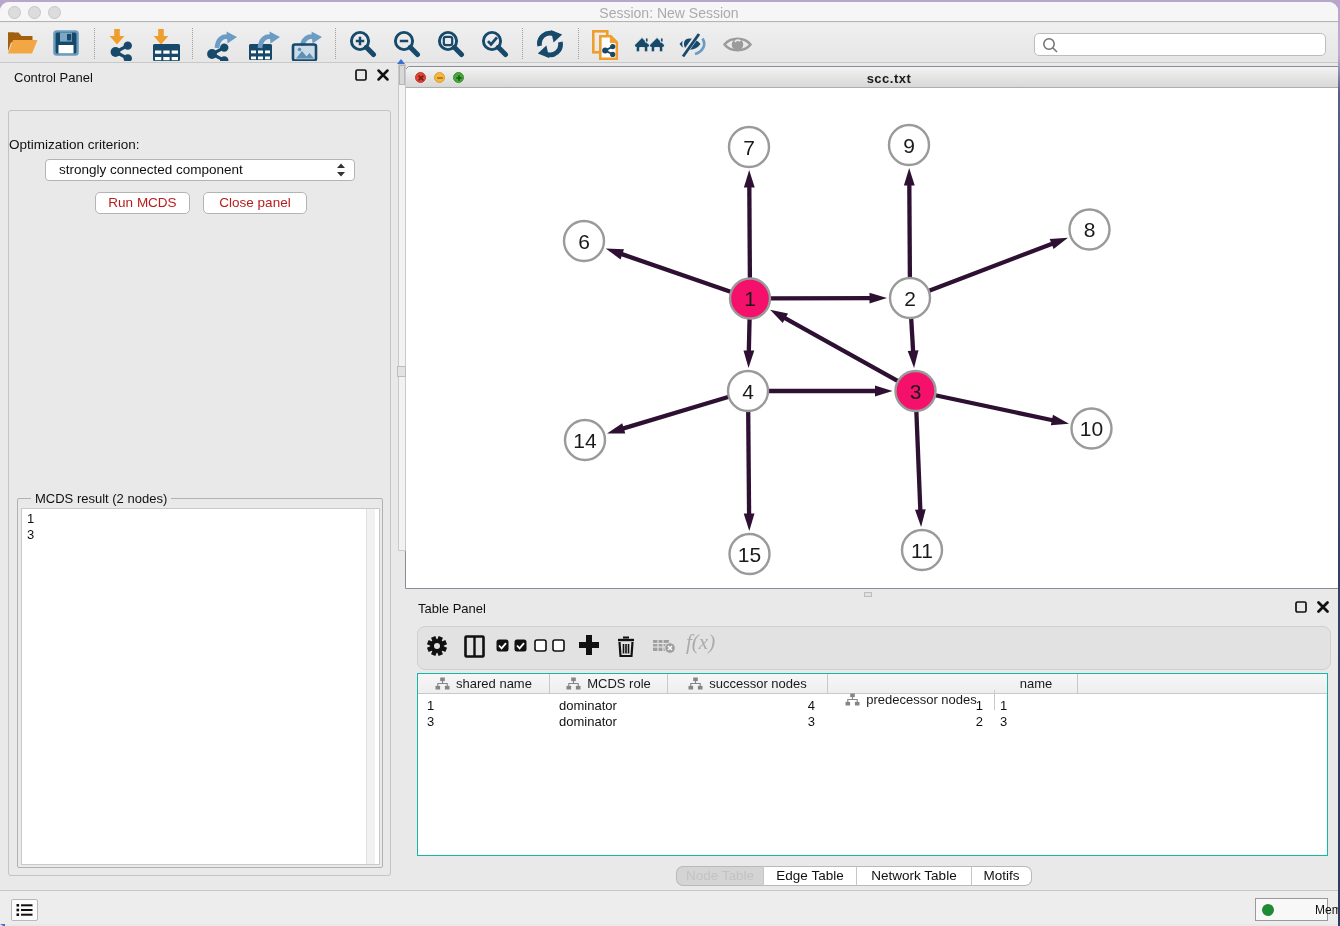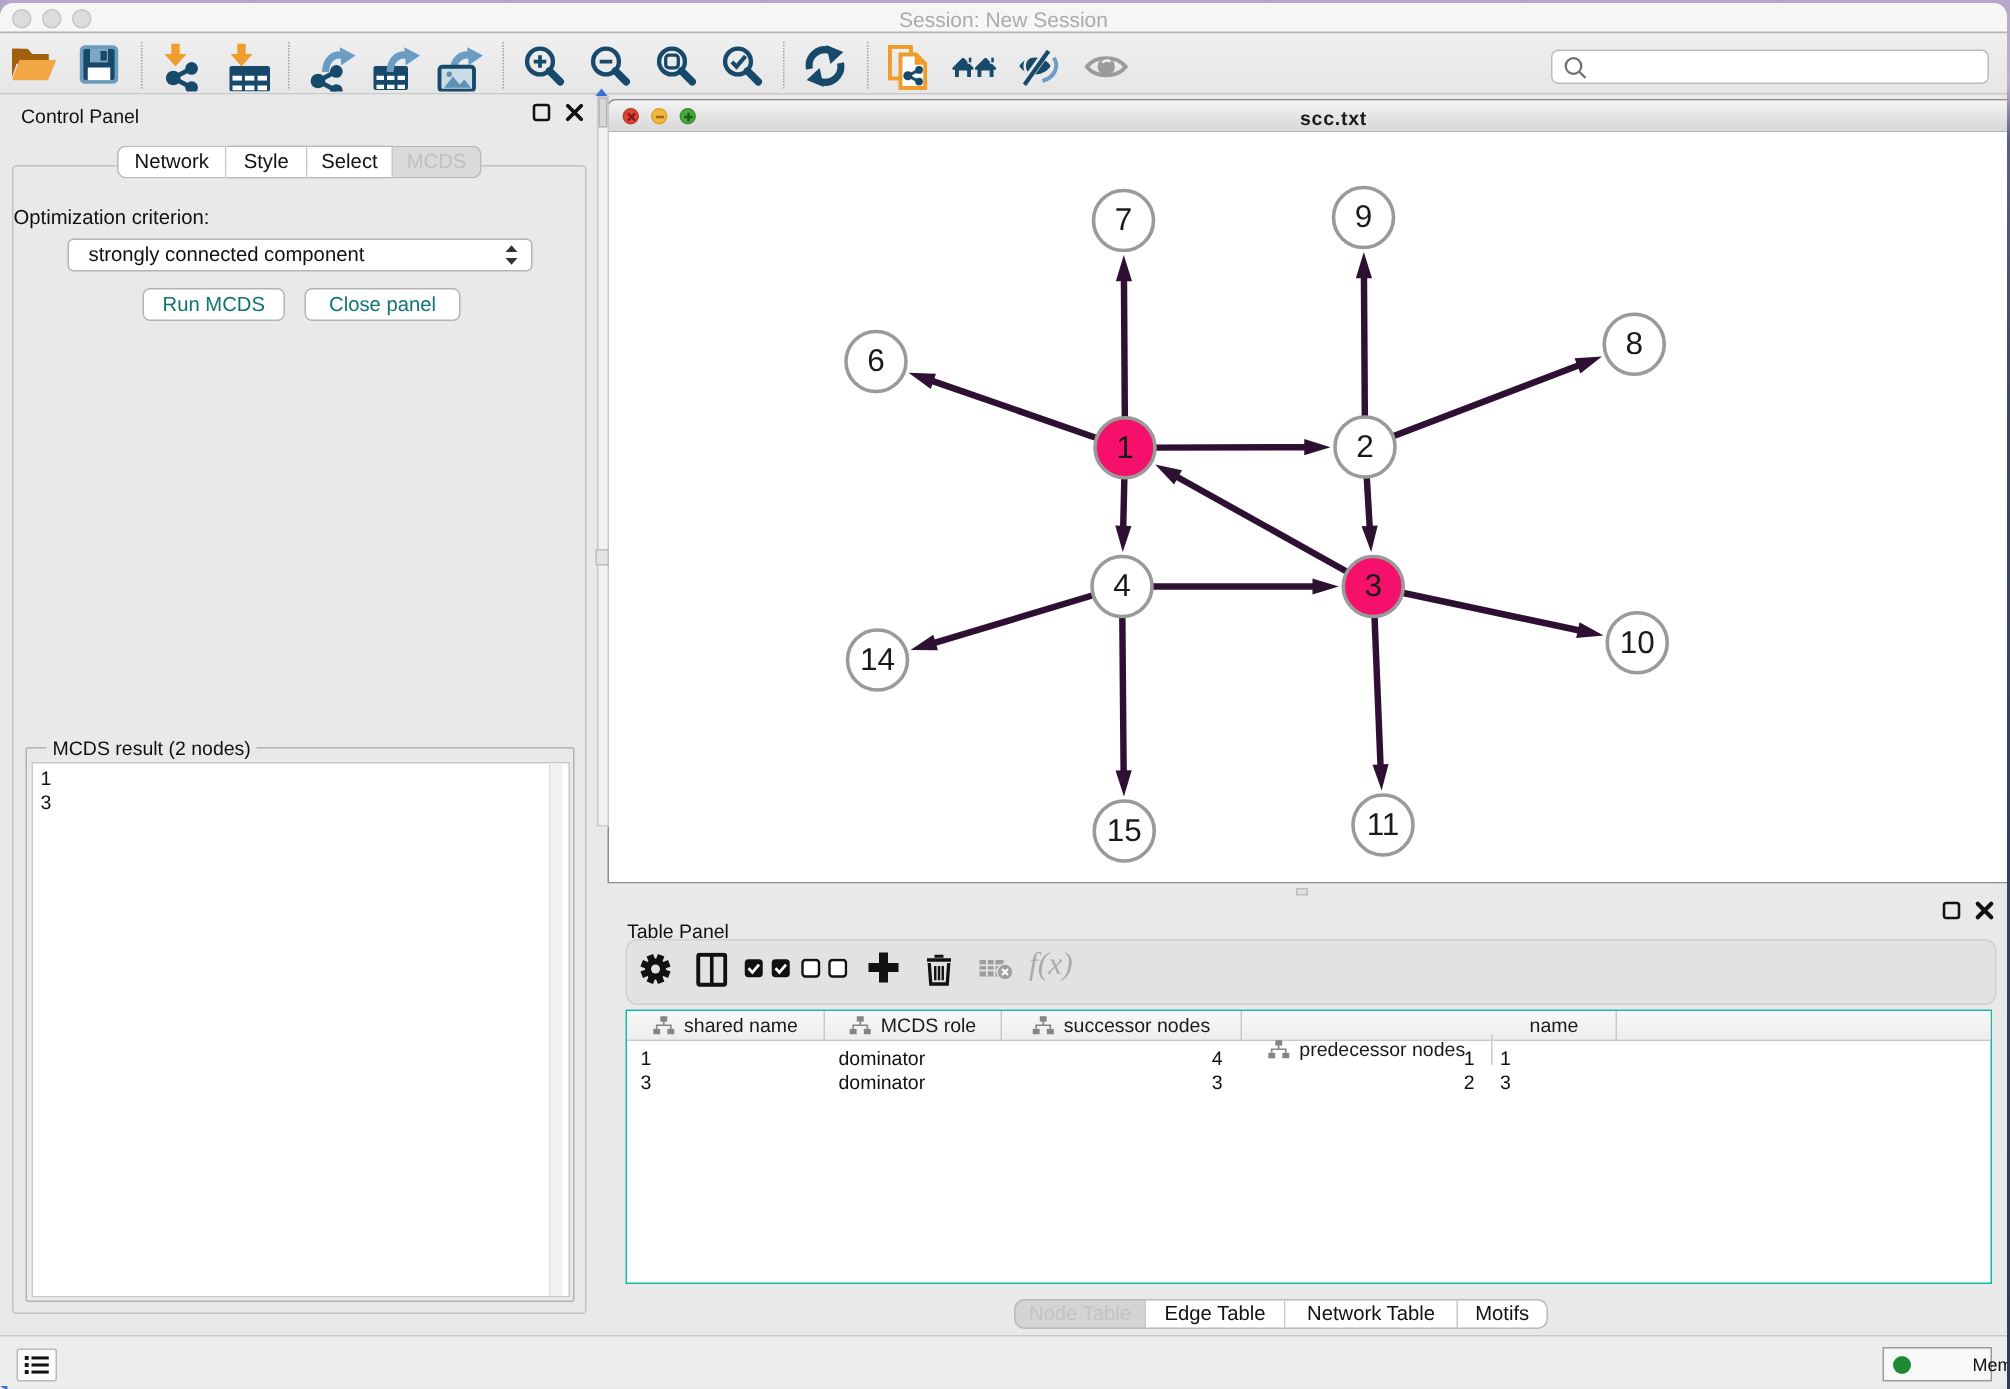--- a/index.html
+++ b/index.html
@@ -30,41 +30,41 @@
 .tab.first { border-left:1px solid #b9b9b9; border-radius:6px 0 0 6px; }
 .tab.last { border-right:1px solid #b9b9b9; border-radius:0 6px 6px 0; }
 .tab.sel { background:#dadada; color:#c0c0c0; }
 #cpcontent { position:absolute; left:8px; top:47px; width:383px; height:766px;
   border:1px solid #c3c3c3; border-radius:3px; background:#e9e9e9; }
 #optlabel { position:absolute; left:0; top:26px; width:100%; font-size:13.5px; color:#111; }
 #combo { position:absolute; left:36px; top:48px; width:310px; height:22px; background:#fff;
   border:1px solid #b4b4b4; border-radius:4px; font-size:13.5px; color:#111; line-height:20px;
   padding-left:13px; }
 .btn { position:absolute; height:22px; background:#fff; border:1px solid #b4b4b4; border-radius:5px;
-  font-size:13.5px; color:#0f766e; text-align:center; line-height:20px; }
+  font-size:13.5px; color:#b91c1c; text-align:center; line-height:20px; }
 #groupbox { position:absolute; left:8px; top:387px; width:366px; height:370px;
   border:1px solid #b2b2b2; border-radius:2px; }
 #grouplab { position:absolute; left:13px; top:-8px; background:#e9e9e9; padding:0 4px;
   font-size:13px; color:#111; }
 #gtext { position:absolute; left:3px; top:9px; width:359px; height:357px; background:#fff;
   border:1px solid #c9c9c9; font-size:13px; color:#111; line-height:16px; padding:2px 0 0 5px; }
 #gscroll { position:absolute; right:7px; top:10px; width:9px; height:355px; background:#f1f1f1; border-left:1px solid #e0e0e0;}
 
 #netframe { position:absolute; left:405px; top:64px; width:968px; height:523px;
   border:1px solid #8c8c96; border-radius:5px 5px 0 0; background:#fff; }
 #nettitle { position:absolute; left:0; top:0; width:100%; height:21px;
   background:linear-gradient(180deg,#f3f3f3,#d8d8d8); border-bottom:1px solid #aeaeae;
   border-radius:5px 5px 0 0; }
 #nettitle span { position:absolute; width:100%; text-align:center; top:4px; font-size:13px;
   font-weight:700; color:#1a1a1a; letter-spacing:0.5px; }
 .lt { position:absolute; top:5px; width:11px; height:11px; border-radius:50%; }
 #graph { position:absolute; left:0; top:21px; }
 
 #tpanel { position:absolute; left:392px; top:587px; width:946px; height:301px; background:#e9e9e9; }
-#tphead span { position:absolute; left:26px; top:24px; font-size:13px; color:#111; }
+#tphead span { position:absolute; left:26px; top:12px; font-size:13px; color:#111; }
 #ttoolbar { position:absolute; left:25px; top:37px; width:914px; height:44px;
   background:#e2e2e2; border:1px solid #d0d0d0; border-radius:8px; }
 #ttable { position:absolute; left:25px; top:84px; width:911px; height:183px; background:#fff;
   border:1px solid #14b8a6;padding-left:28px; }
 #thead { position:absolute; left:0; top:0; width:100%; height:20px;
   background:linear-gradient(180deg,#f7f7f7,#eeeeee); border-bottom:1px solid #c9c9c9; }
 .th { position:absolute; top:0; height:20px; border-right:1px solid #c9c9c9; font-size:13px;
   color:#1a1a1a; text-align:center; line-height:20px; }
 .td { position:absolute; font-size:13px; color:#111; height:16px; line-height:16px; }
 .btabs { position:absolute; top:277px; display:flex; left:284px; }
@@ -238,26 +238,20 @@
       </div>
   </div>
   <div id="cpanel">
     <div id="cphead">
         <span>Control Panel</span>
         <svg width="40" height="16" style="position:absolute;left:354px;top:4px" viewBox="0 0 40 16">
           <rect x="2" y="3" width="10" height="10" rx="1.5" fill="none" stroke="#111" stroke-width="1.7"></rect>
           <path d="M24.5,3.5 l9,9 M33.5,3.5 l-9,9" stroke="#111" stroke-width="2.5" stroke-linecap="round"></path>
         </svg>
       </div>
-    <div class="tabs" style="left:78px; top:34px;">
-      <div class="tab first" style="width:73px">Network</div>
-      <div class="tab" style="width:54px">Style</div>
-      <div class="tab" style="width:57px">Select</div>
-      <div class="tab last sel" style="width:59px">MCDS</div>
-    </div>
     <div id="cpcontent">
       <div id="optlabel">Optimization criterion:</div>
       <div id="combo">strongly connected component<svg width="12" height="16" style="position:absolute;right:7px;top:2px" viewBox="0 0 12 16">
             <path d="M2,6 l4,-4.5 l4,4.5 z M2,10 l4,4.5 l4,-4.5 z" fill="#333"></path>
           </svg></div>
       <div class="btn" style="left:86px; top:81px; width:95px;">Run MCDS</div>
       <div class="btn" style="left:194px; top:81px; width:104px;">Close panel</div>
       <div id="groupbox">
         <div id="grouplab">MCDS result (2 nodes)</div>
         <div id="gtext">1<br>3</div>

